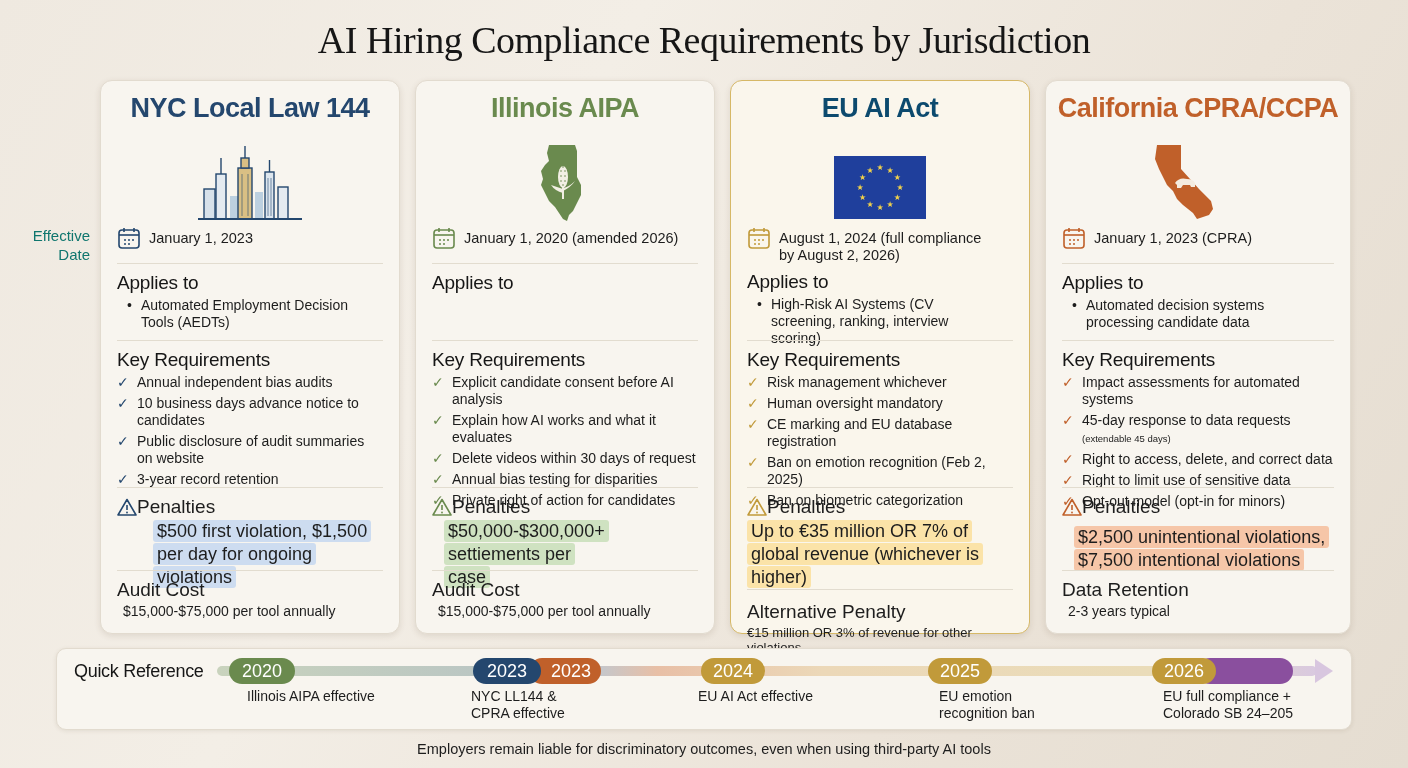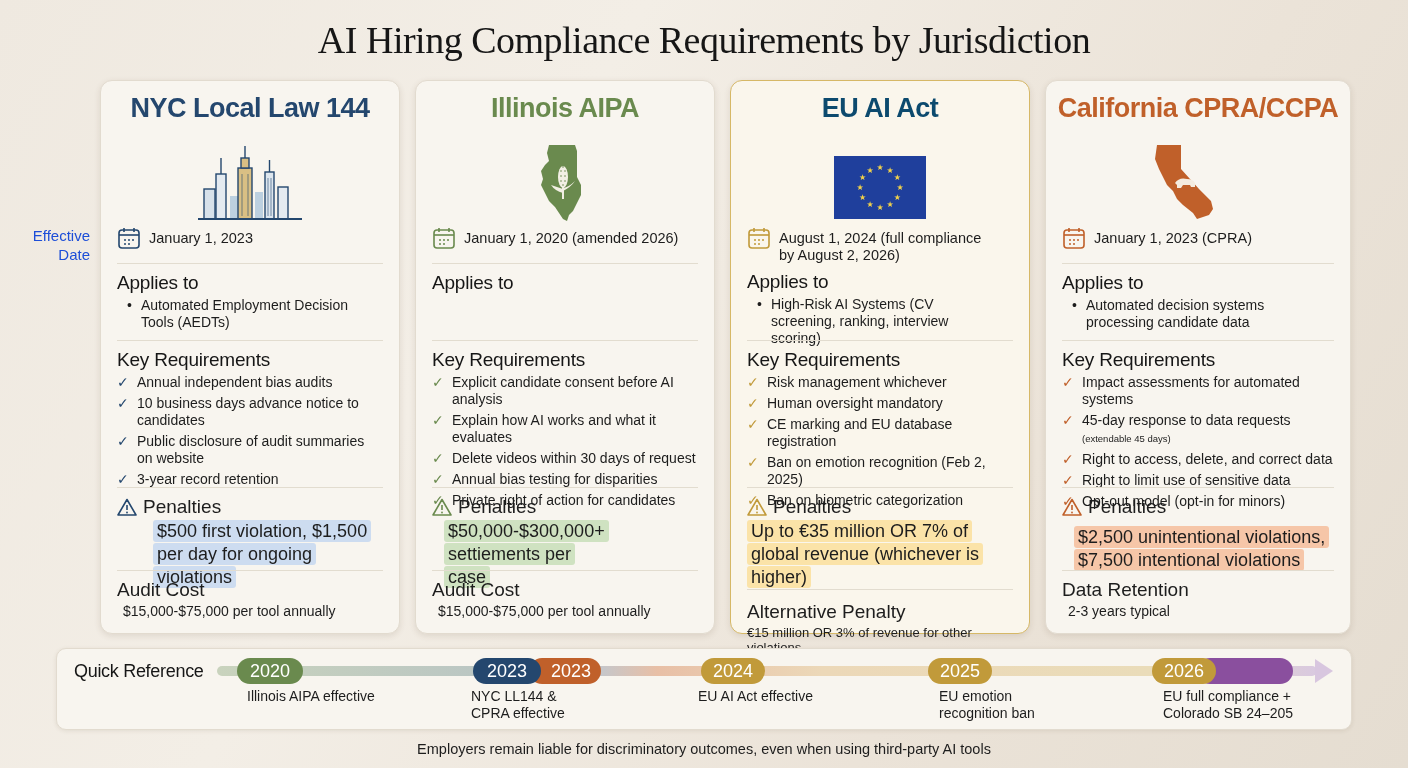--- a/index.html
+++ b/index.html
@@ -12,21 +12,21 @@
     }
     .page-title {
       position: absolute; left: 0; top: 18px; width: 1408px;
       text-align: center;
       font-family: "Liberation Serif", "DejaVu Serif", serif;
       font-size: 38px; font-weight: normal; letter-spacing: -0.5px;
       color: #161616;
     }
     .side-label {
       position: absolute; left: 20px; top: 226px; width: 70px;
-      text-align: right; font-size: 15px; line-height: 19px; color: #1d4ed8;
+      text-align: right; font-size: 15px; line-height: 19px; color: #0f766e;
     }
     .card {
       position: absolute; top: 80px; height: 554px;
       background: #f8f5ef;
       border: 1px solid #e2dbcf;
       border-radius: 12px;
       box-shadow: 0 2px 6px rgba(80,60,30,0.12);
       padding: 0 18px;
     }
     .card.eu { border: 1.5px solid #d6b867; background: #faf6ec; }
@@ -45,21 +45,21 @@
     .sec { position: absolute; left: 16px; right: 16px; }
     .sec-rule { border-top: 1px solid #e2dccf; }
     .sec-h { font-size: 19px; font-weight: normal; color: #161616; margin-bottom: 3px; letter-spacing: -0.2px; }
     .bullet-list { list-style: none; padding-left: 10px; font-size: 14px; line-height: 17px; }
     .bullet-list li { position: relative; padding-left: 14px; }
     .bullet-list li::before { content: "•"; position: absolute; left: 0; top: 0; }
     .check-list { list-style: none; font-size: 14px; line-height: 21px; }
     .check-list li { display: flex; gap: 6px; align-items: flex-start; line-height: 17px; margin-bottom: 4px; }
     .check-list li .ck { flex: 0 0 14px; font-size: 14px; }
     .small-note { font-size: 9.5px; }
-    .pen-head { display: flex; align-items: center; gap: 6px; font-size: 19px; }
+    .pen-head { display: flex; align-items: center; font-size: 19px; }
     .pen-box {
       display: inline; font-size: 18px; line-height: 22px;
       padding: 1px 4px; border-radius: 3px;
       -webkit-box-decoration-break: clone; box-decoration-break: clone;
     }
     .pen-wrap { margin-top: 2px; padding-left: 16px; line-height: 23px; }
     .eu .pen-wrap { padding-left: 0; }
     .foot-h { font-size: 19px; margin-bottom: 2px; }
     .foot-v { font-size: 14px; padding-left: 6px; }
     .eu .foot-v { font-size: 13px; padding-left: 0; }
@@ -409,21 +409,21 @@
     <div class="foot-h">Data Retention</div>
     <div class="foot-v">2-3 years typical</div>
   </div>
 </section>
 
 <section class="timeline">
   <div class="tl-label">Quick Reference</div>
   <div class="tl-track"></div>
   <div class="tl-arrow"></div>
 
-  <div class="pill" style="left:180px; width:66px; background:#6a8a4e;">2020</div>
+  <div class="pill" style="left:172px; width:66px; background:#6a8a4e;">2020</div>
   <div class="tl-cap" style="left:190px;">Illinois AIPA effective</div>
 
   <div class="pill" style="left:472px; width:72px; background:#c0602a; padding-left:12px;">2023</div>
   <div class="pill" style="left:416px; width:68px; background:#24476e;">2023</div>
   <div class="tl-cap" style="left:414px;">
     <div>NYC LL144 &amp;</div>
     <div>CPRA effective</div>
   </div>
 
   <div class="pill" style="left:644px; width:64px; background:#c19a3a;">2024</div>

